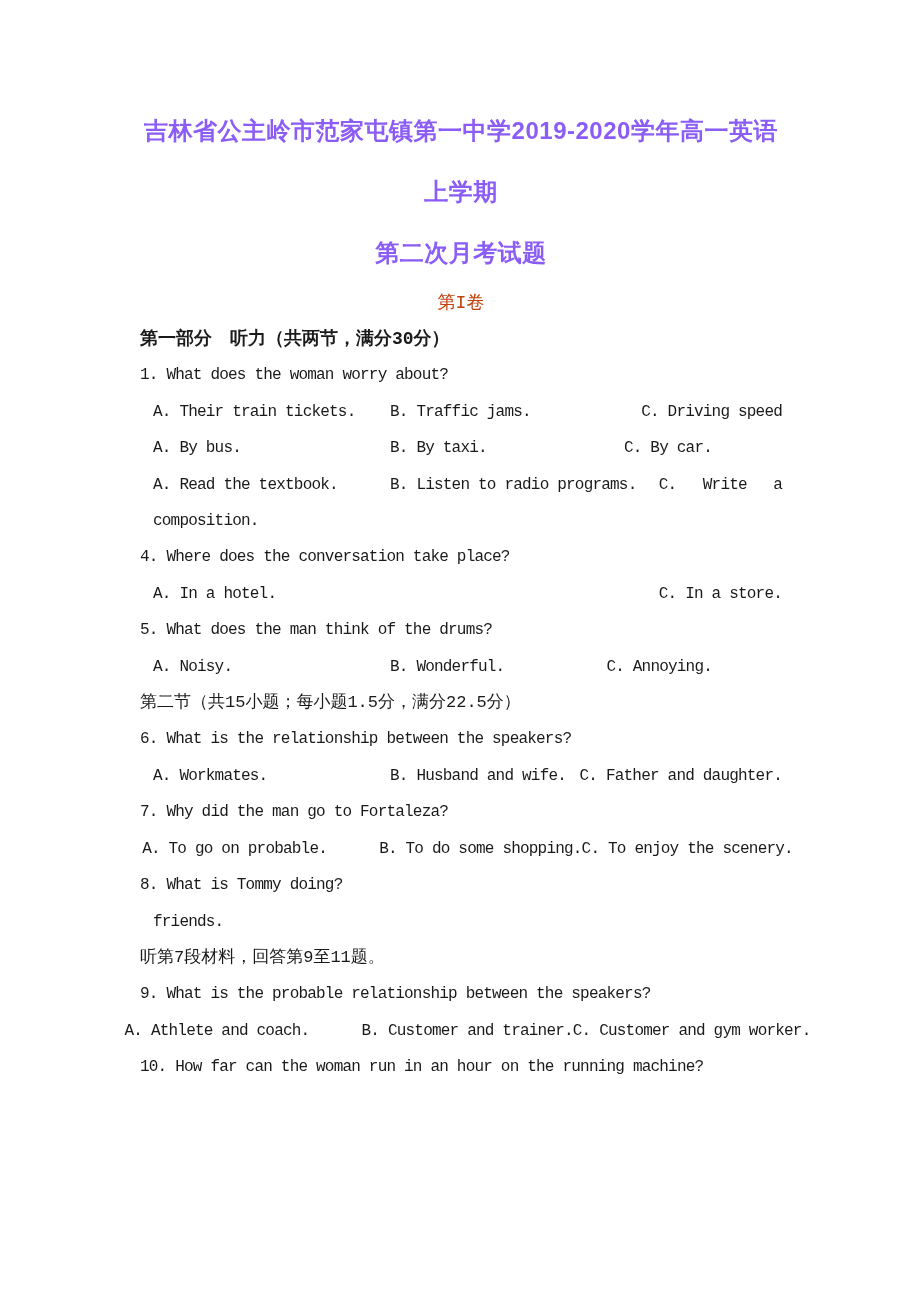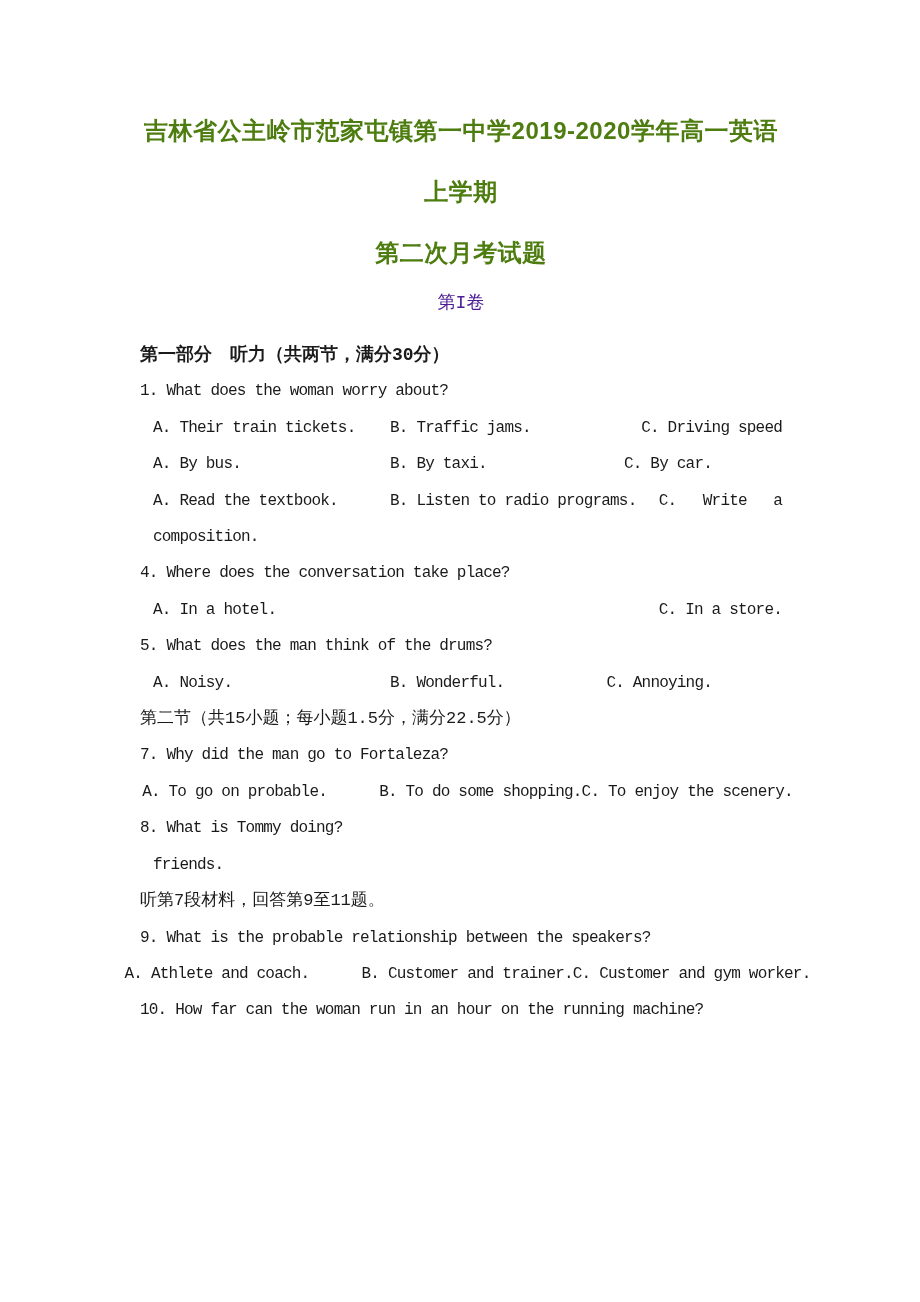--- a/index.html
+++ b/index.html
@@ -17,33 +17,33 @@
     padding: 100px 138px 40px 140px;
     font-family: "Liberation Mono", "DejaVu Sans Mono", monospace;
     color: #1a1a1a;
   }
   .exam-title {
     text-align: center;
     font-family: "Liberation Sans", "DejaVu Sans", sans-serif;
     font-weight: bold;
     font-size: 24px;
     line-height: 61px;
-    color: #4d7c0f;
+    color: #8b5cf6;
     letter-spacing: 0.5px;
   }
   .volume-heading {
     text-align: center;
     font-size: 18px;
     line-height: 36px;
     margin-top: 2px;
     letter-spacing: 0;
-    color: #4c1d95;
+    color: #c2410c;
   }
   .content {
-    margin-top: 16px;
+    margin-top: 0;
     font-size: 16px;
     line-height: 36.4px;
     letter-spacing: -0.8px;
   }
   .content p {
     margin: 0;
     white-space: pre-wrap;
   }
   .part-heading {
     font-weight: bold;
@@ -132,20 +132,28 @@
       <p class="q-line">5. What does the man think of the drums?</p>
       <div class="options narrow">
         <span class="opt opt-a">A. Noisy.</span>
         <span class="opt opt-b">B. Wonderful.</span>
         <span class="opt opt-c">C. Annoying.</span>
       </div>
     </div>
 
     <p class="section-heading">第二节（共15小题；每小题1.5分，满分22.5分）</p>
 
+    <div class="q">
+      <p class="q-line">6. What is the relationship between the speakers?</p>
+      <div class="options">
+        <span class="opt opt-a">A. Workmates.</span>
+        <span class="opt opt-b">B. Husband and wife.</span>
+        <span class="opt opt-c">C. Father and daughter.</span>
+      </div>
+    </div>
 
     <div class="q">
       <p class="q-line">7. Why did the man go to Fortaleza?</p>
       <div class="options">
         <span class="opt opt-a">A. To go on probable.</span>
         <span class="opt opt-b">B. To do some shopping.</span>
         <span class="opt opt-c">C. To enjoy the scenery.</span>
       </div>
     </div>
 

